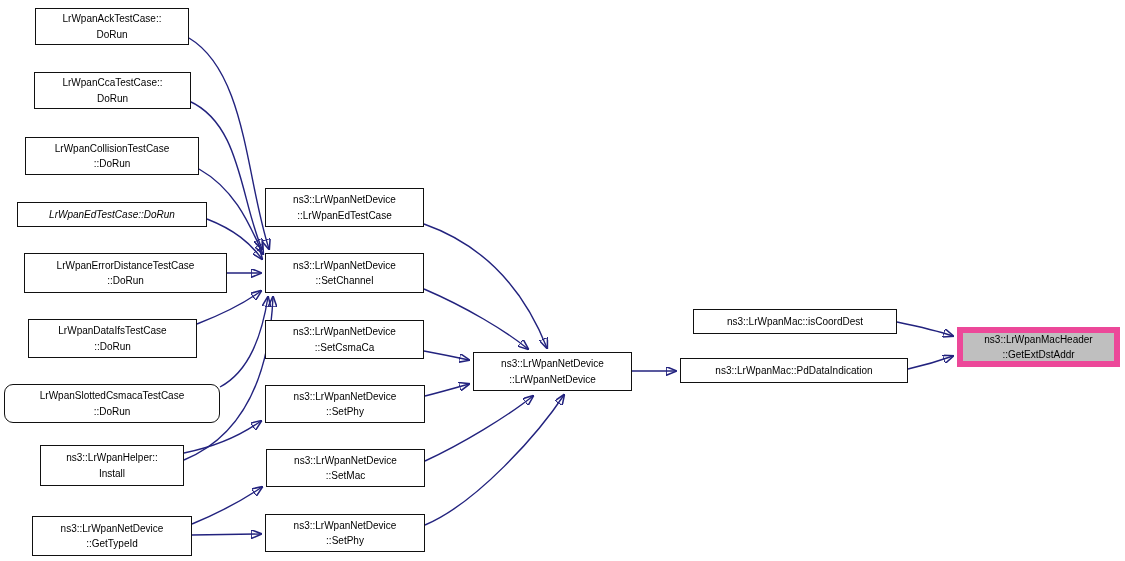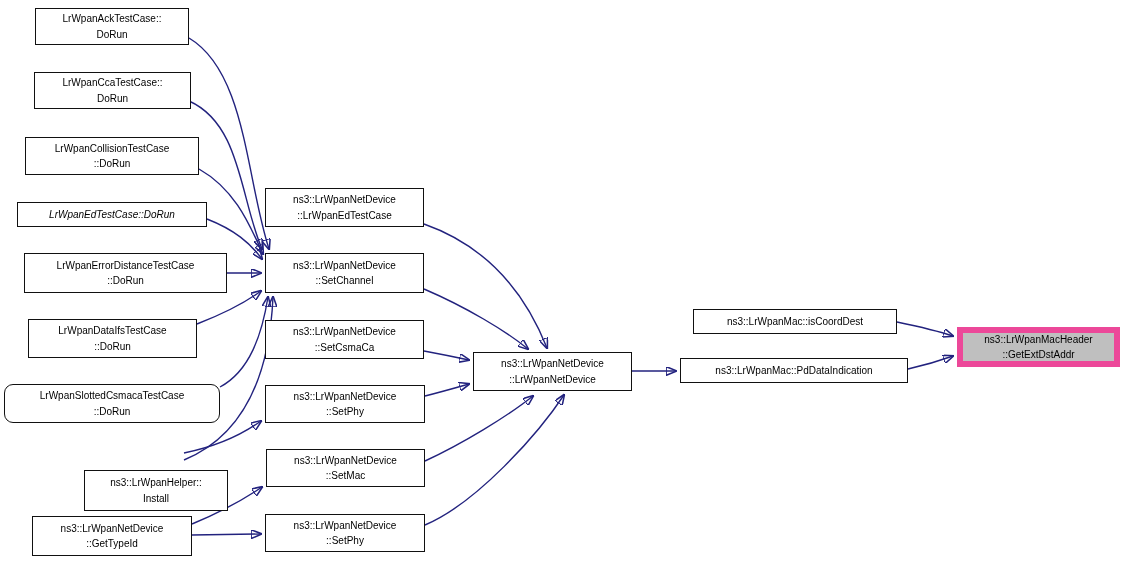--- a/index.html
+++ b/index.html
@@ -81,21 +81,21 @@
     <span>::DoRun</span>
   </div>
   <div class="node" style="left:28px;top:319px;width:169px;height:39px;">
     <span>LrWpanDataIfsTestCase</span>
     <span>::DoRun</span>
   </div>
   <div class="node" style="left:4px;top:384px;width:216px;height:39px;border-radius:9px;">
     <span>LrWpanSlottedCsmacaTestCase</span>
     <span>::DoRun</span>
   </div>
-  <div class="node" style="left:40px;top:470px;width:144px;height:41px;margin-left:44px;">
+  <div class="node" style="left:40px;top:445px;width:144px;height:41px;">
     <span>ns3::LrWpanHelper::</span>
     <span>Install</span>
   </div>
   <div class="node" style="left:32px;top:516px;width:160px;height:40px;">
     <span>ns3::LrWpanNetDevice</span>
     <span>::GetTypeId</span>
   </div>
 
   <div class="node" style="left:265px;top:188px;width:159px;height:39px;">
     <span>ns3::LrWpanNetDevice</span>

